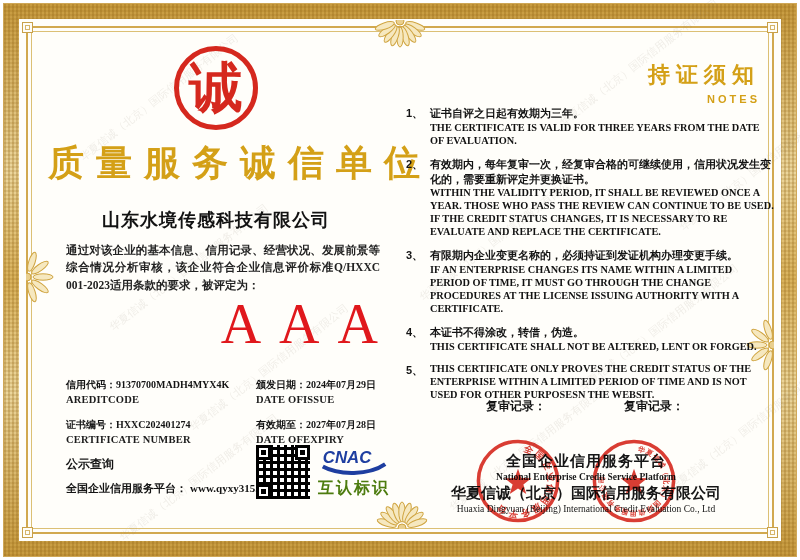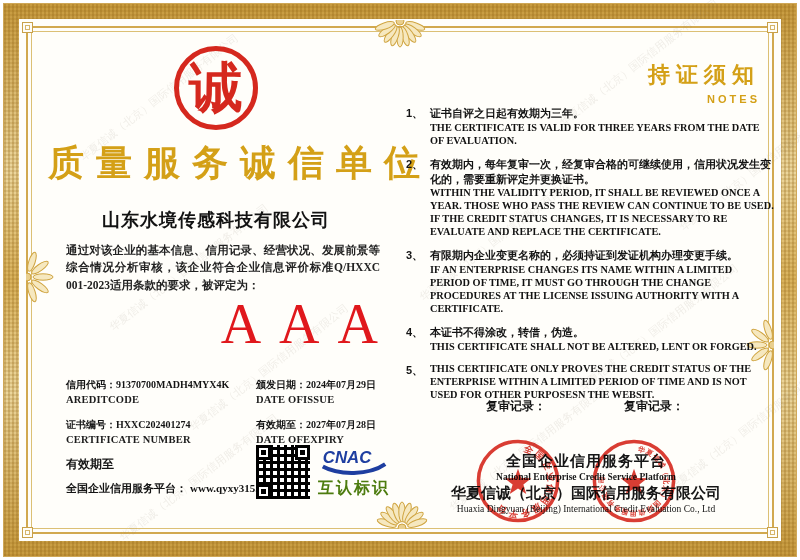--- a/index.html
+++ b/index.html
@@ -214,21 +214,21 @@
       <div class="field-line1"><span>证书编号：</span><span class="val">HXXC202401274</span></div>
       <div class="field-sub">CERTIFICATE NUMBER</div>
     </div>
     <div>
       <div class="field-line1"><span>有效期至：</span><span class="val">2027年07月28日</span></div>
       <div class="field-sub">DATE OFEXPIRY</div>
     </div>
   </div>
 
   <div class="query">
-    <div class="query-title">有效期至</div>
+    <div class="query-title">公示查询</div>
     <div class="query-line">
       <span>全国企业信用服务平台：</span>
       <span class="url">www.qyxy315.org.cn</span>
     </div>
   </div>
 
   <div class="qr-block">
     <div class="qr">
       <div class="qf qf1"></div>
         <div class="qf qf2"></div>

